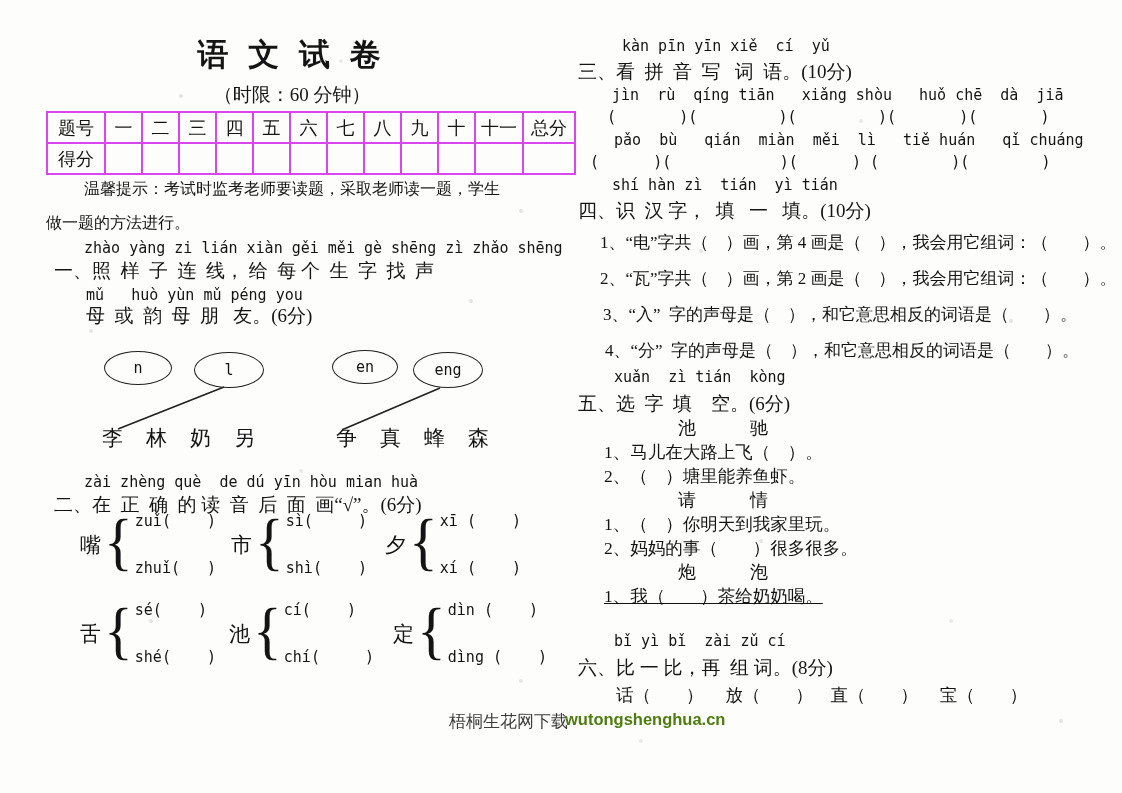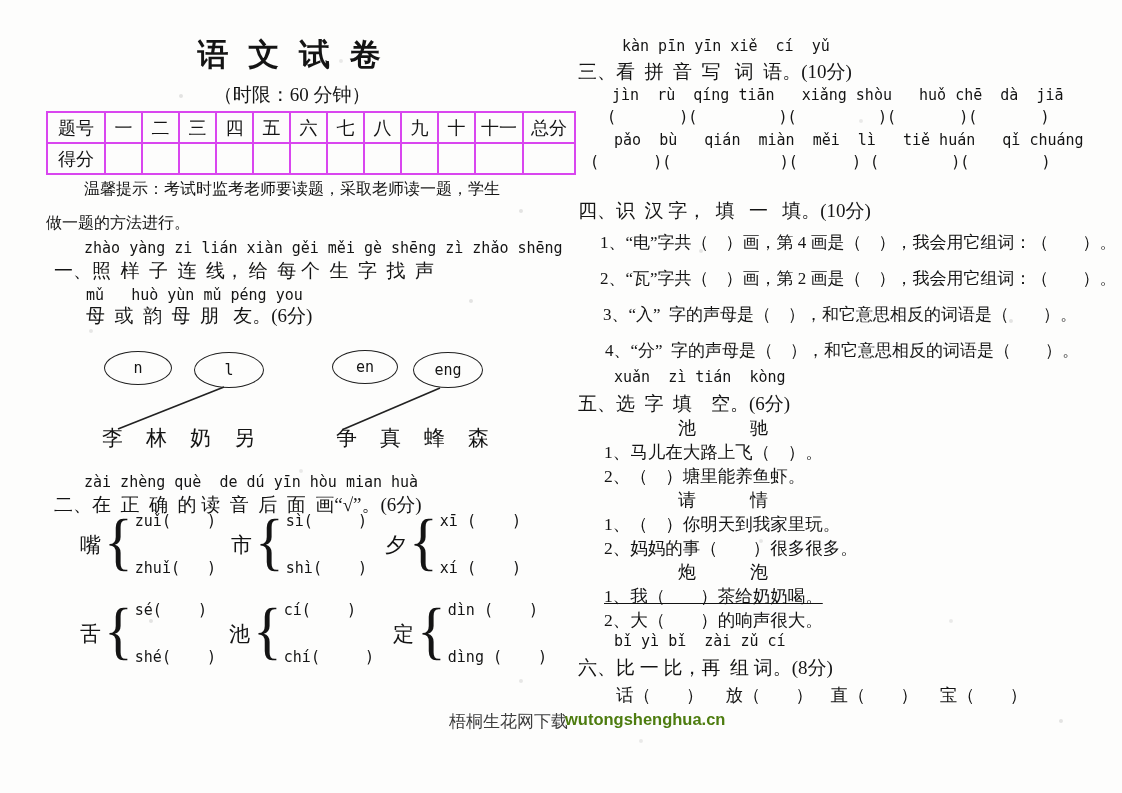--- a/index.html
+++ b/index.html
@@ -207,40 +207,40 @@
     </div>
   </div>
 
   <div class="abs mono pre" style="left:622px;top:37px;">kàn pīn yīn xiě  cí  yǔ</div>
   <div class="abs r-title pre cn" style="left:578px;top:59px;text-align:center;">三、看  拼  音  写   词  语。(10分)</div>
   <div class="abs mono pre" style="left:612px;top:86px;">jìn  rù  qíng tiān   xiǎng shòu   huǒ chē  dà  jiā</div>
   <div class="abs mono pre" style="left:607px;top:108px;">(       )(         )(         )(       )(       )</div>
   <div class="abs mono pre" style="left:614px;top:131px;">pǎo  bù   qián  miàn  měi  lì   tiě huán   qǐ chuáng</div>
   <div class="abs mono pre" style="left:590px;top:153px;">(      )(            )(      ) (        )(        )</div>
 
+  <div class="abs mono pre" style="left:612px;top:176px;">shí hàn zì  tián  yì tián</div>
   <div class="abs r-title pre cn" style="left:578px;top:198px;">四、识  汉 字，  填   一   填。(10分)</div>
   <div class="abs r-item pre cn" style="left:600px;top:231px;">1、“电”字共（　）画，第 4 画是（　），我会用它组词：（　　）。</div>
   <div class="abs r-item pre cn" style="left:600px;top:267px;">2、“瓦”字共（　）画，第 2 画是（　），我会用它组词：（　　）。</div>
   <div class="abs r-item pre cn" style="left:603px;top:303px;">3、“入”  字的声母是（　），和它意思相反的词语是（　　）。</div>
   <div class="abs r-item pre cn" style="left:605px;top:339px;">4、“分”  字的声母是（　），和它意思相反的词语是（　　）。</div>
 
   <div class="abs mono pre" style="left:614px;top:368px;">xuǎn  zì tián  kòng</div>
   <div class="abs r-title pre cn" style="left:578px;top:391px;">五、选  字  填    空。(6分)</div>
 
   <div class="abs pair pre cn" style="left:678px;top:416px;">池　　　驰</div>
   <div class="abs r-item5 pre cn" style="left:604px;top:440px;text-align:center;">1、马儿在大路上飞（　）。</div>
   <div class="abs r-item5 pre cn" style="left:604px;top:464px;">2、（　）塘里能养鱼虾。</div>
 
   <div class="abs pair pre cn" style="left:678px;top:488px;">请　　　情</div>
   <div class="abs r-item5 pre cn" style="left:604px;top:512px;">1、（　）你明天到我家里玩。</div>
   <div class="abs r-item5 pre cn" style="left:604px;top:536px;">2、妈妈的事（　　）很多很多。</div>
 
   <div class="abs pair pre cn" style="left:678px;top:560px;">炮　　　泡</div>
   <div class="abs r-item5 pre cn" style="left:604px;top:584px;text-decoration:underline;">1、我（　　）茶给奶奶喝。</div>
-  <div class="abs r-item5 pre cn" style="left:604px;top:608px;">2、大（　　）的响声很大。</div>
 
   <div class="abs mono pre" style="left:614px;top:632px;">bǐ yì bǐ  zài zǔ cí</div>
   <div class="abs r-title pre cn" style="left:578px;top:655px;">六、比 一 比，再  组 词。(8分)</div>
   <div class="abs r-item5 pre cn" style="left:616px;top:683px;">话（　　）　 放（　　）　直（　　）　 宝（　　）</div>
 
   <div class="abs footer-name cn" style="left:449px;top:710px;">梧桐生花网下载</div>
   <div class="abs footer-url" style="left:565px;top:710px;">wutongshenghua.cn</div>
 
 </div>
 

